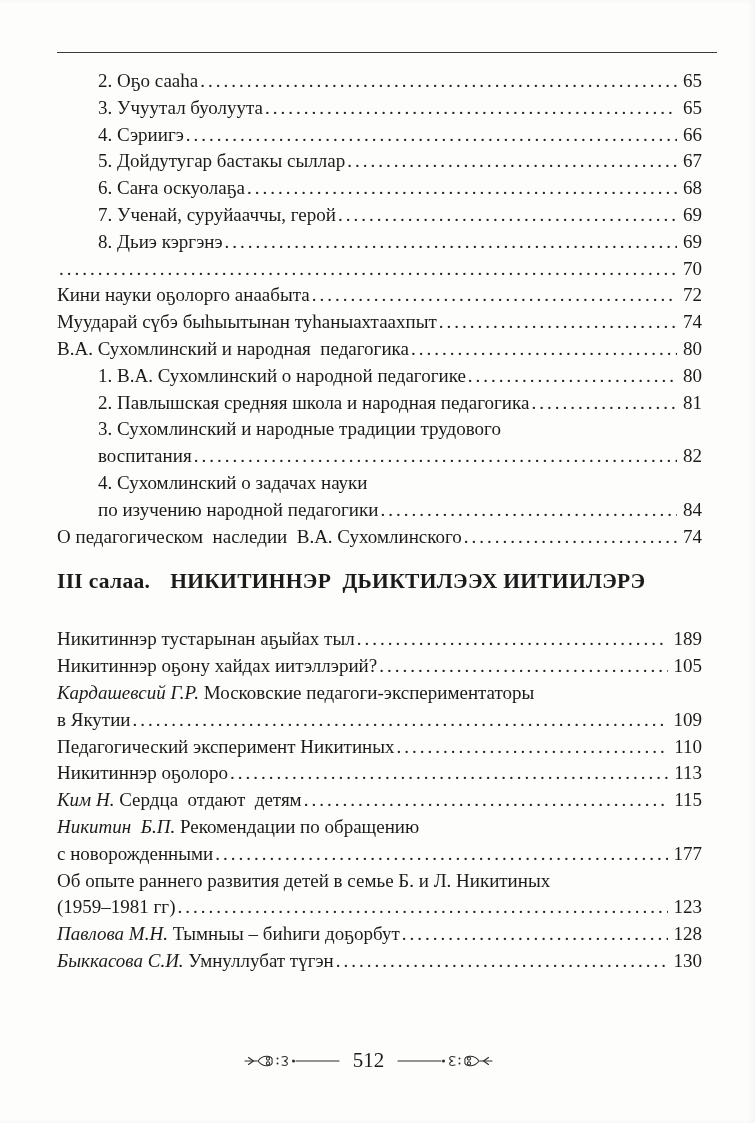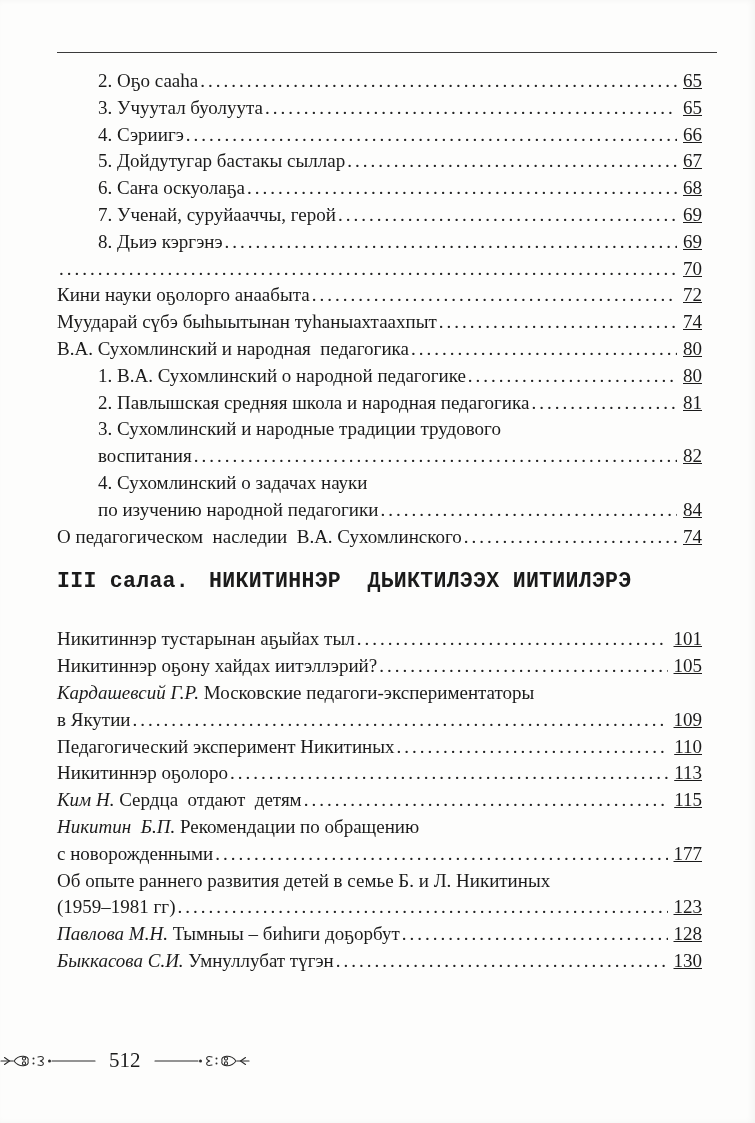--- a/index.html
+++ b/index.html
@@ -32,33 +32,32 @@
   .leader{
     flex:1 1 0;overflow:hidden;white-space:nowrap;
     text-align:right;
     margin:0 6px 0 2px;
     letter-spacing:3px;
     color:#232323;
   }
   .leader::before{
     content:"....................................................................................................................";
   }
-  .pageno{flex:0 0 auto;text-decoration:underline;}
+  .pageno{flex:0 0 auto;}
   .section-heading{
     margin:16px 53px 0 57px;
     font-size:21.5px;font-weight:bold;
     line-height:30px;
     display:flex;gap:20px;
     white-space:pre;
     letter-spacing:0.3px;
-    font-family:Liberation Mono, monospace;
   }
   .footer{
     position:absolute;left:0;top:1048px;width:737px;
-    display:flex;align-items:center;
+    display:flex;justify-content:center;align-items:center;
     gap:13px;
     font-size:21px;
     font-family:Liberation Serif, serif;
   }
   .flourish{display:block;}
 </style>
 </head>
 <body>
 
 <div class="page">
@@ -85,21 +84,21 @@
       <div class="toc-line ind"><span class="entry-text">по изучению народной педагогики</span><span class="leader"></span><span class="pageno">84</span></div>
       <div class="toc-line"><span class="entry-text">О педагогическом  наследии  В.А. Сухомлинского</span><span class="leader"></span><span class="pageno">74</span></div>
     </div>
 
   <div class="section-heading">
     <span>III салаа.</span>
     <span>НИКИТИННЭР  ДЬИКТИЛЭЭХ ИИТИИЛЭРЭ</span>
   </div>
 
   <div class="toc sec2">
-      <div class="toc-line"><span class="entry-text">Никитиннэр тустарынан аҕыйах тыл</span><span class="leader"></span><span class="pageno">101</span></div>
+      <div class="toc-line"><span class="entry-text">Никитиннэр тустарынан аҕыйах тыл</span><span class="leader"></span><span class="pageno">189</span></div>
       <div class="toc-line"><span class="entry-text">Никитиннэр оҕону хайдах иитэллэрий?</span><span class="leader"></span><span class="pageno">105</span></div>
       <div class="toc-line"><span class="entry-text"><i>Кардашевсий Г.Р.</i> Московские педагоги-экспериментаторы</span></div>
       <div class="toc-line"><span class="entry-text">в Якутии</span><span class="leader"></span><span class="pageno">109</span></div>
       <div class="toc-line"><span class="entry-text">Педагогический эксперимент Никитиных</span><span class="leader"></span><span class="pageno">110</span></div>
       <div class="toc-line"><span class="entry-text">Никитиннэр оҕолоро</span><span class="leader"></span><span class="pageno">113</span></div>
       <div class="toc-line"><span class="entry-text"><i>Ким Н.</i> Сердца  отдают  детям</span><span class="leader"></span><span class="pageno">115</span></div>
       <div class="toc-line"><span class="entry-text"><i>Никитин  Б.П.</i> Рекомендации по обращению</span></div>
       <div class="toc-line"><span class="entry-text">с новорожденными</span><span class="leader"></span><span class="pageno">177</span></div>
       <div class="toc-line"><span class="entry-text">Об опыте раннего развития детей в семье Б. и Л. Никитиных</span></div>
       <div class="toc-line"><span class="entry-text">(1959–1981 гг)</span><span class="leader"></span><span class="pageno">123</span></div>

